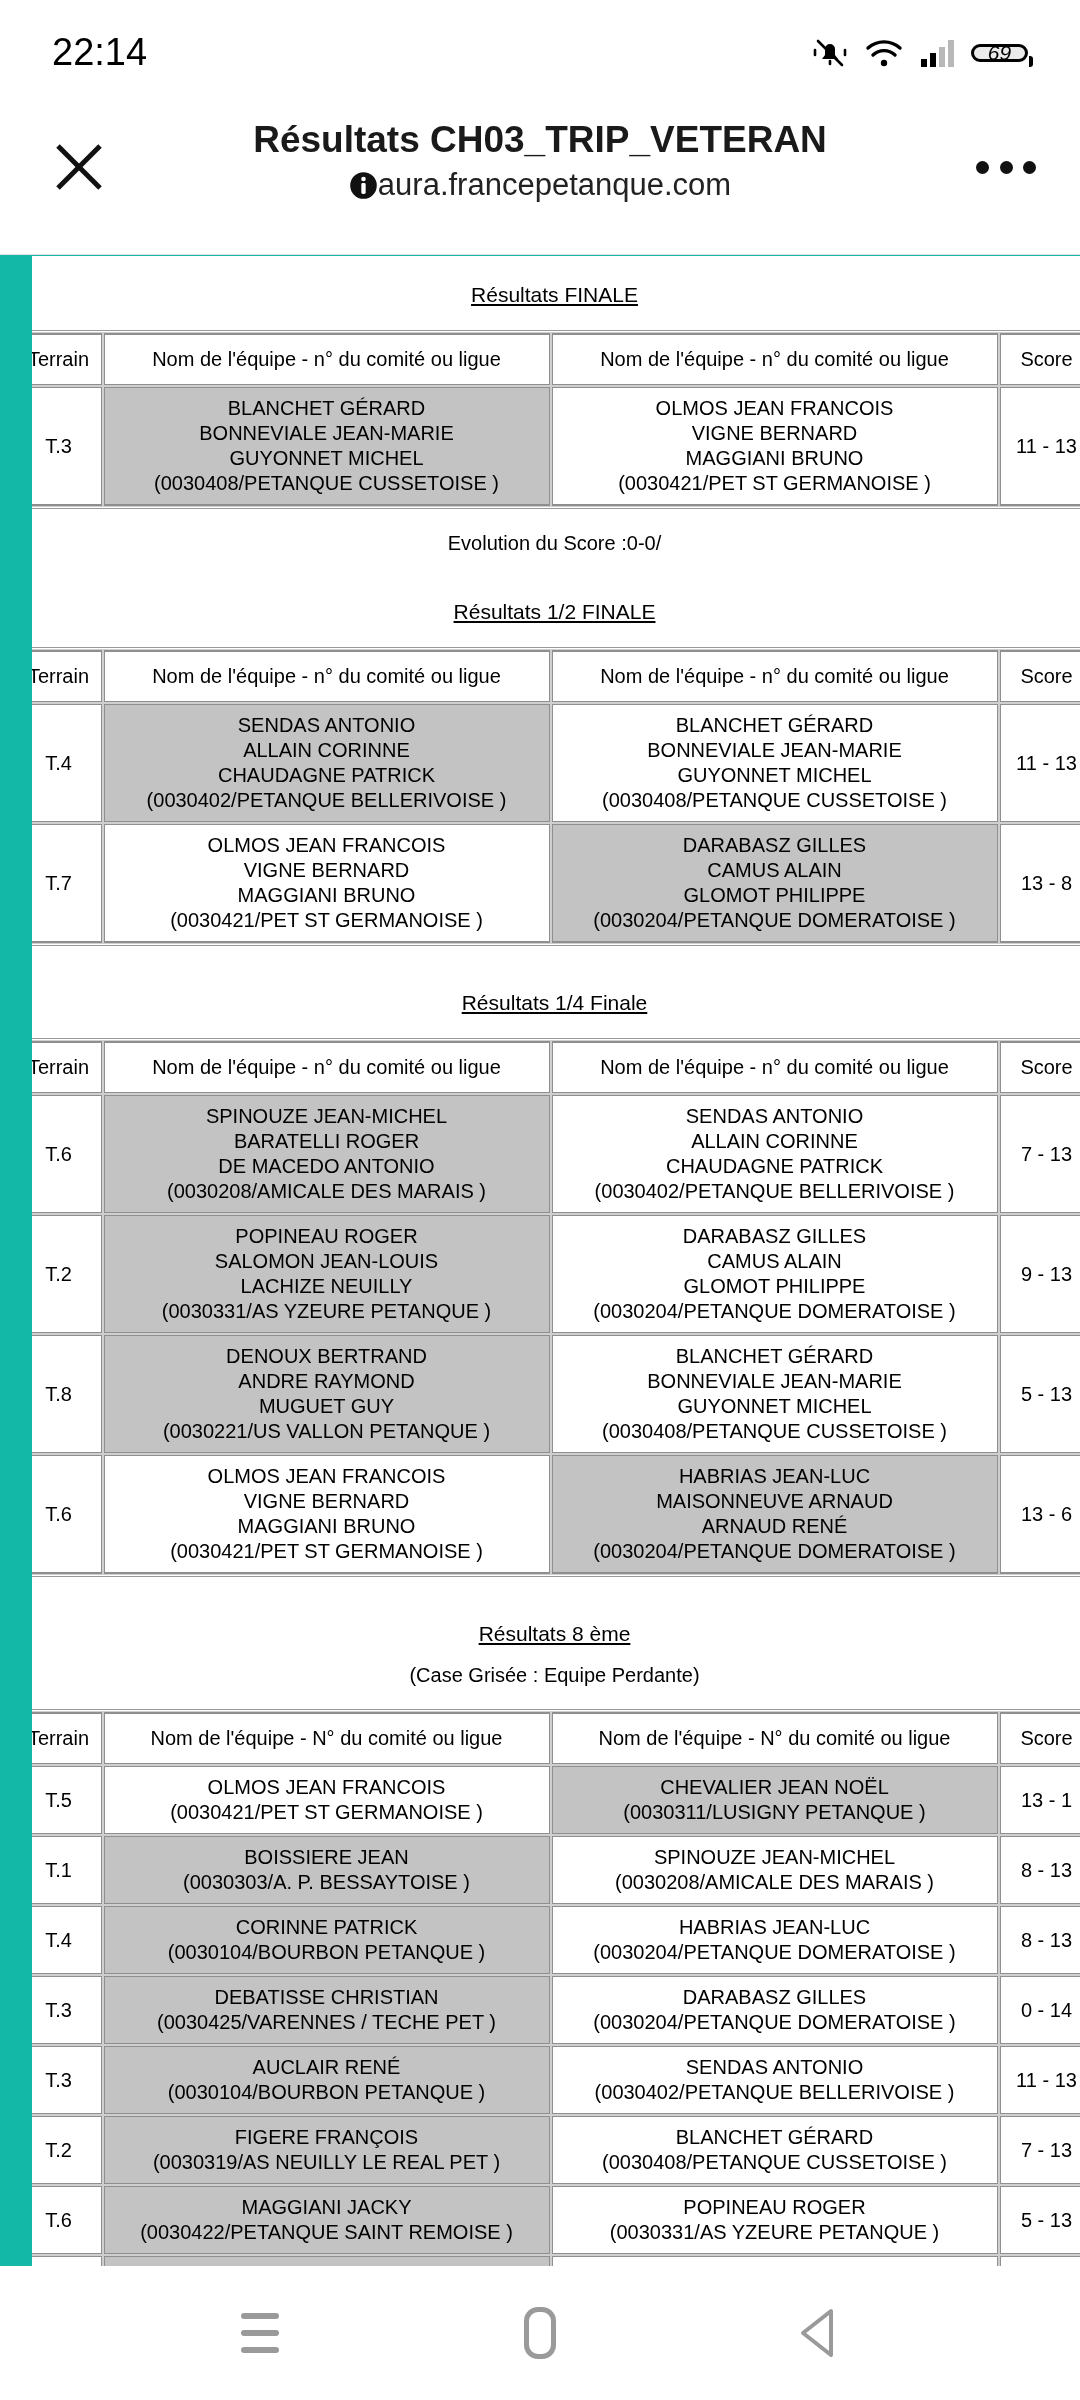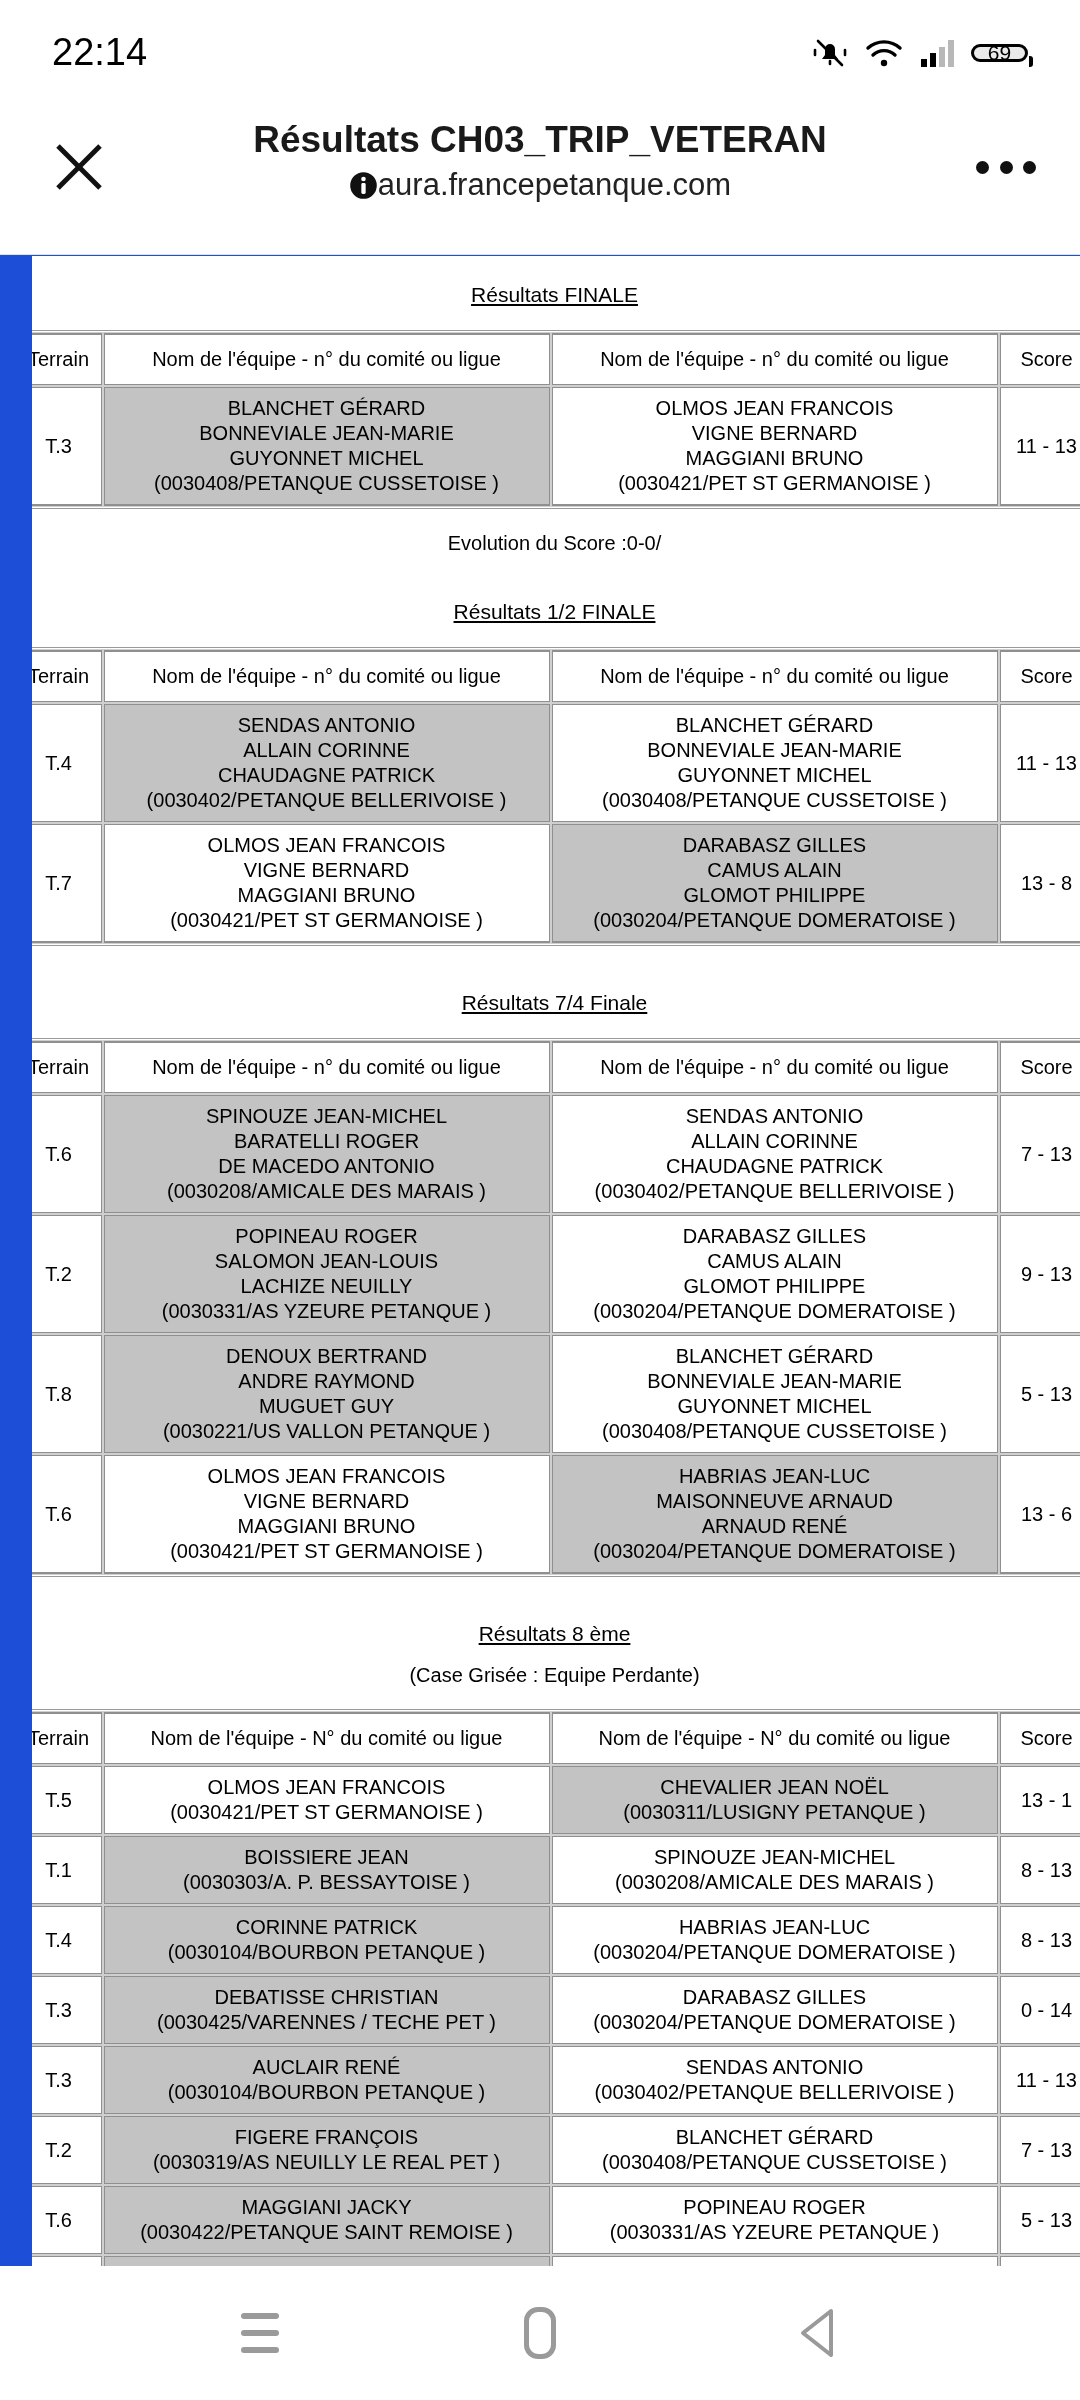--- a/index.html
+++ b/index.html
@@ -9,21 +9,21 @@
     width: 1080px;
     height: 2400px;
     overflow: hidden;
     font-family: "Liberation Sans", sans-serif;
     -webkit-font-smoothing: antialiased;
   }
   #screen {
     position: relative;
     width: 1080px;
     height: 2400px;
-    background: #1d4ed8;
+    background: #14b8a6;
     overflow: hidden;
   }
 
   
   .statusbar {
     position: absolute;
     top: 0; left: 0;
     width: 1080px;
     height: 105px;
     display: flex;
@@ -48,20 +48,21 @@
     position: relative;
     width: 57px;
     height: 18px;
     border: 3px solid #000;
     border-radius: 9px;
     box-sizing: border-box;
     display: flex;
     align-items: center;
     justify-content: center;
     background: #eaeaea;
+    font-style: italic;
   }
   .battery:after {
     content: "";
     position: absolute;
     right: -8px;
     top: 9px;
     width: 4px;
     height: 11px;
     background: #000;
     border-radius: 0 3px 3px 0;
@@ -371,21 +372,21 @@
               <td class="grey">
                 <span class="tline">DARABASZ GILLES</span>
                 <span class="tline">CAMUS ALAIN</span>
                 <span class="tline">GLOMOT PHILIPPE</span>
                 <span class="tline">(0030204/PETANQUE DOMERATOISE )</span>
               </td>
               <td>13 - 8</td>
             </tr>
           </tbody>
         </table>
-        <div class="section-title" style="margin-top: 44px; margin-bottom: 22px;"><span>Résultats 7/4 Finale</span></div>
+        <div class="section-title" style="margin-top: 44px; margin-bottom: 22px;"><span>Résultats 1/4 Finale</span></div>
         <table class="results">
           <colgroup>
             <col class="c-terrain">
             <col class="c-team">
             <col class="c-team">
             <col class="c-score">
           </colgroup>
           <tbody>
             <tr>
               <td class="hdr">Terrain</td>

